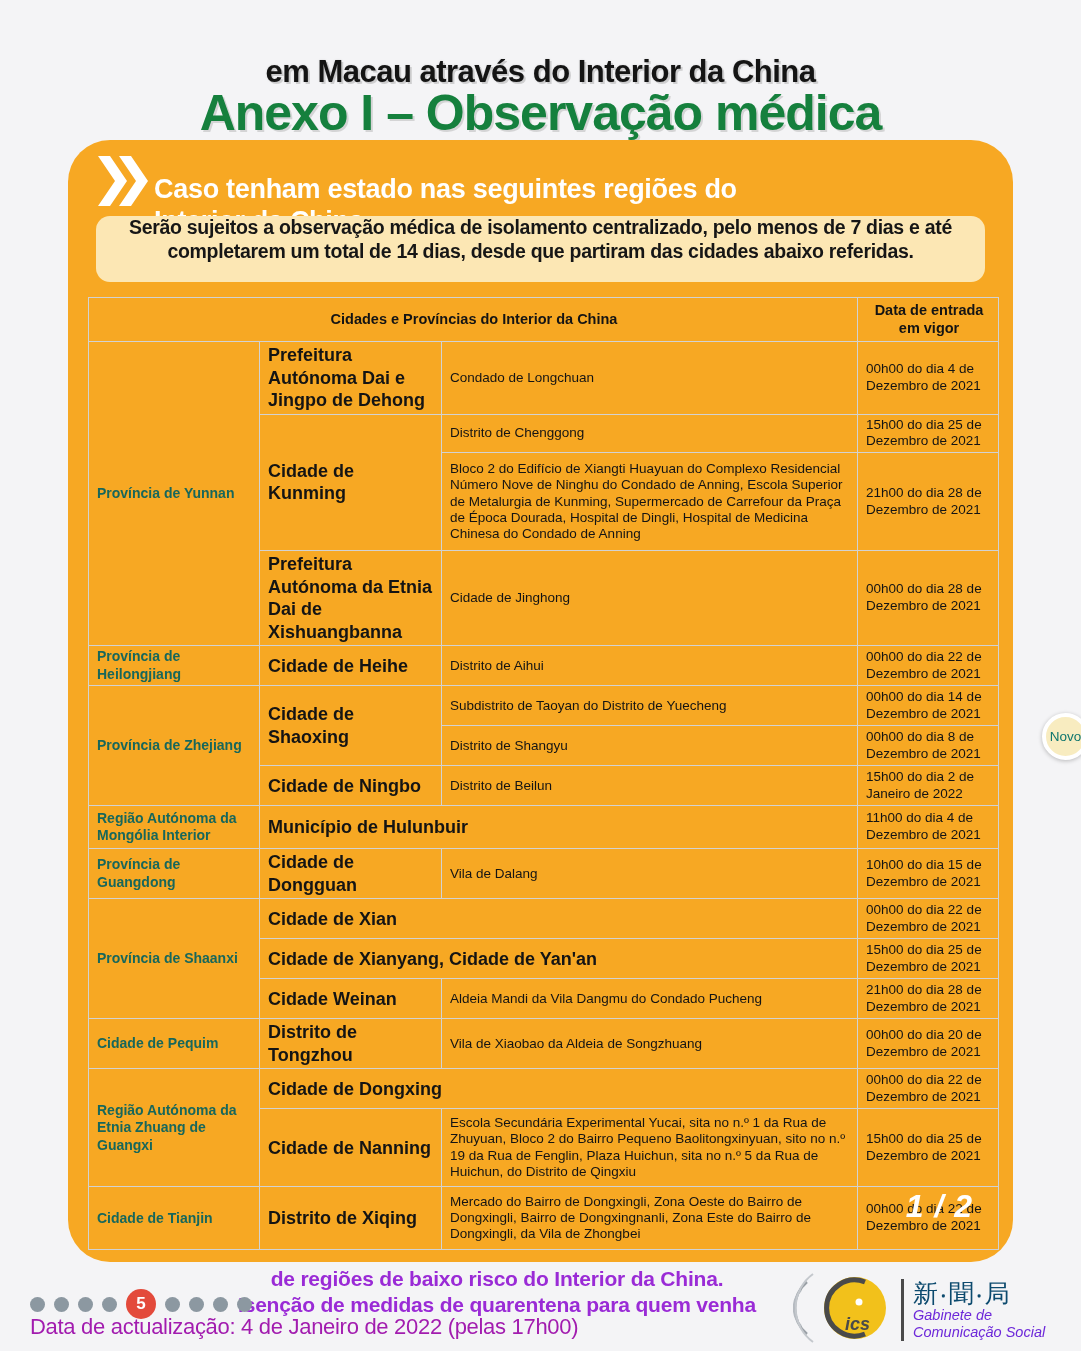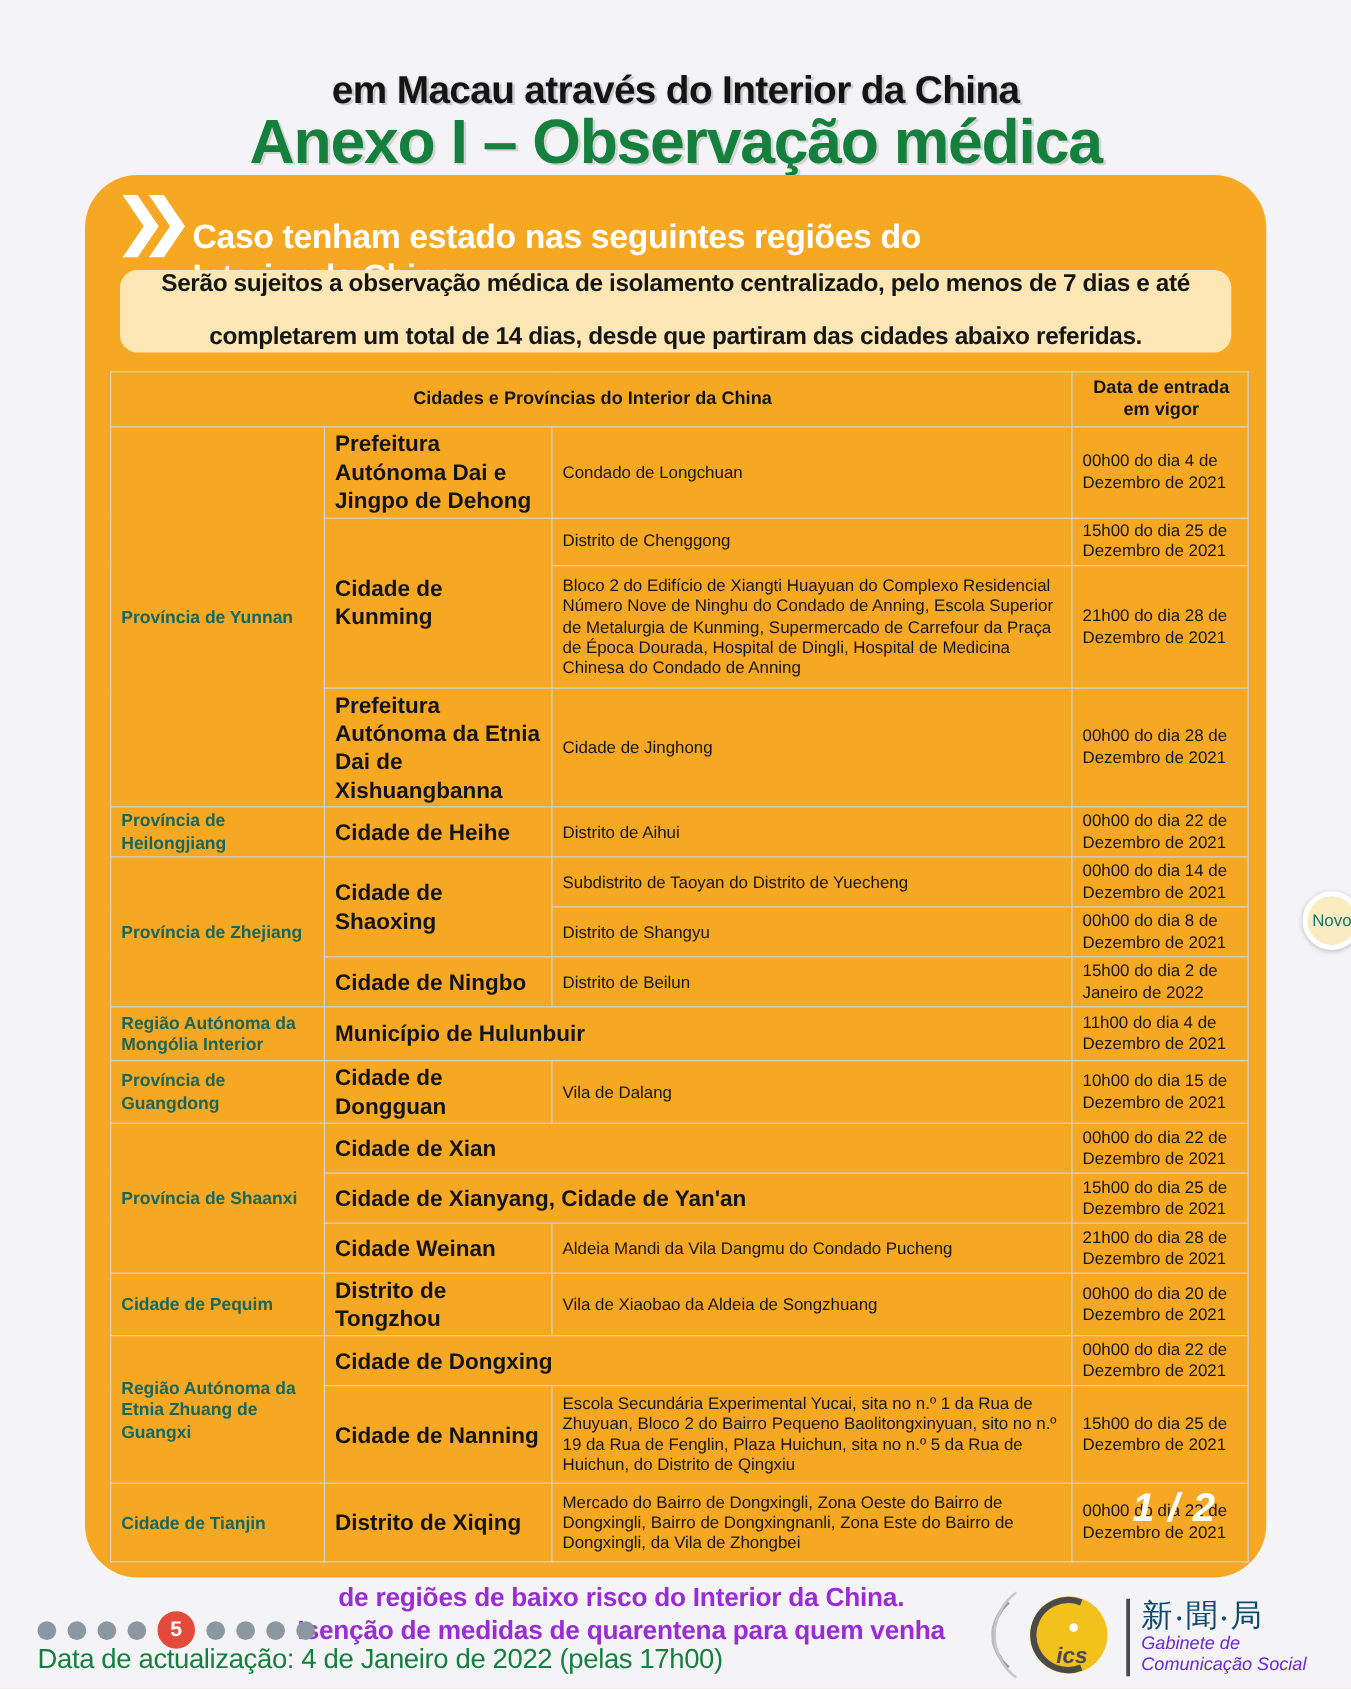--- a/index.html
+++ b/index.html
@@ -28,21 +28,21 @@
     background:#f7a823; border-radius:42px;
   }
   .chevron { position:absolute; left:30px; top:16px; width:52px; height:50px; }
   .panel-heading {
     position:absolute; left:86px; top:0; width:760px;
     color:#ffffff; font-weight:bold; font-size:27px; line-height:1.18; letter-spacing:-0.3px;margin-top:34px;
   }
   .notice {
     position:absolute; left:28px; top:76px; width:889px; height:66px;
     background:#fce7b4; border-radius:14px;
-    display:flex; flex-direction:column; justify-content:space-between;
+    display:flex; flex-direction:column; justify-content:flex-start;
     text-align:center; font-weight:bold; font-size:19.5px; line-height:1.22;
     color:#161616; letter-spacing:-0.3px;
   }
   
   table.regions {
     position:absolute; left:20px; top:157px; width:910px;
     border-collapse:collapse; table-layout:fixed;
     font-size:13.5px; line-height:1.22; color:#141414;
   }
   table.regions td {
@@ -75,21 +75,21 @@
   }
   .dots { position:absolute; left:30px; top:1288px; height:32px; display:flex; align-items:center; gap:9px; }
   .dot  { width:15px; height:15px; border-radius:50%; background:#8c98a1; }
   .dot-active {
     width:30px; height:30px; border-radius:50%; background:#e34a3b;
     display:flex; align-items:center; justify-content:center;
     color:#fff; font-weight:bold; font-size:17px;
   }
   .update {
     position:absolute; left:30px; top:1314px;
-    color:#15803d; font-size:22px; letter-spacing:-0.3px;
+    color:#a21caf; font-size:22px; letter-spacing:-0.3px;
   }
   .logo { position:absolute; left:793px; top:1272px; height:76px; display:flex; align-items:center; }
   .logo-divider { width:3px; height:62px; background:#4a4a4a; margin:0 9px 0 4px; }
   .logo-text { display:flex; flex-direction:column; justify-content:center; }
   .logo-cjk { font-size:25px; color:#0c4a6e; letter-spacing:2px; line-height:1.1; }
   .logo-sub { font-size:14.5px; font-style:italic; color:#6d28d9; line-height:1.15; }
 </style>
 </head>
 <body>
 

